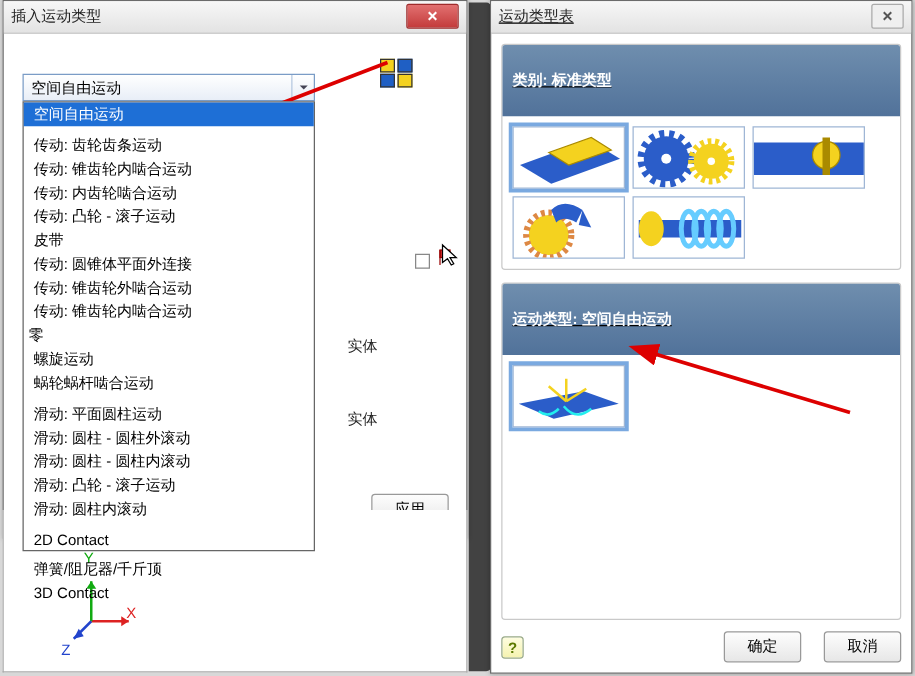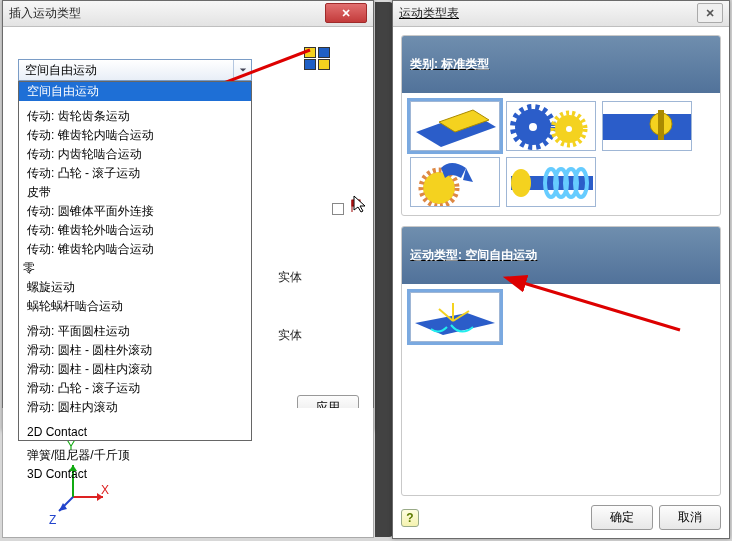--- a/index.html
+++ b/index.html
@@ -47,21 +47,21 @@
   #right-body { padding: 8px; position: relative; height: calc(100% - 26px); }
 
   .groupbox { border: 1px solid #c9c9c9; border-radius: 3px; margin-bottom: 10px; }
   .groupbox-hd { background: linear-gradient(#6f8eae,#51729a); color: #fff; font-size: 12px; font-weight: bold; padding: 20px 8px; border-radius: 2px 2px 0 0; }
   .groupbox-bd { padding: 8px; display: flex; flex-wrap: wrap; gap: 6px; }
 
   .thumb { width: 90px; height: 50px; border: 1px solid #9fb6d5; position: relative; background: #fff; overflow: hidden; }
   .thumb.sel { outline: 3px solid #7aa9e0; }
 
   #right-footer { position: absolute; left: 8px; right: 8px; bottom: 8px; display: flex; align-items: center; }
-  #right-footer .btns { margin-left: auto; display: flex; gap: 6px; }
+  #right-footer .btns { margin-left: auto; display: flex; gap: 18px; }
 
   .arrow-overlay { position: absolute; pointer-events: none; }
 
   
   #bg-dark { position: absolute; left: 375px; top: 2px; width: 18px; height: 535px; background: #424242; border-radius: 0 4px 4px 0; }
 </style>
 </head>
 <body>
 
 <div id="bg-dark"></div>

